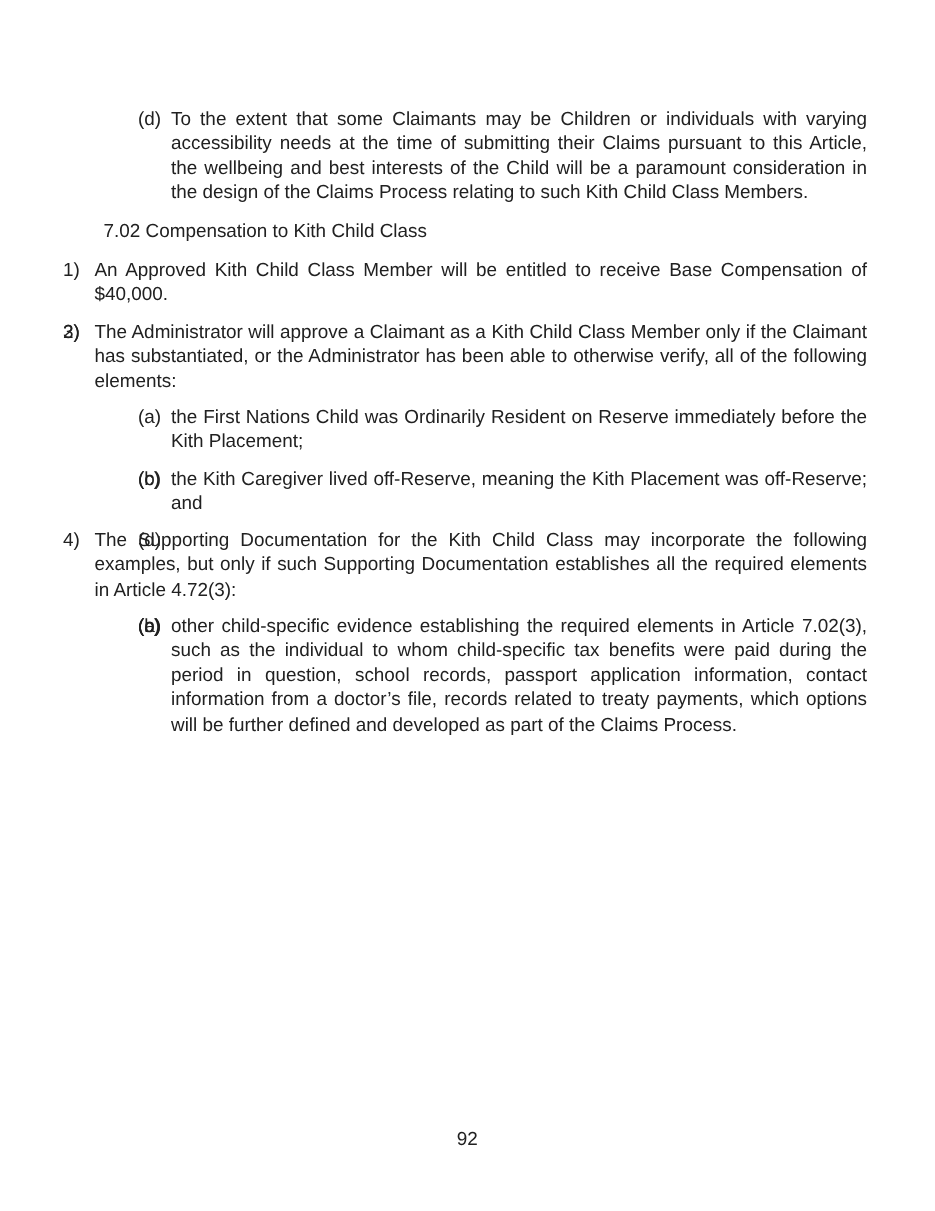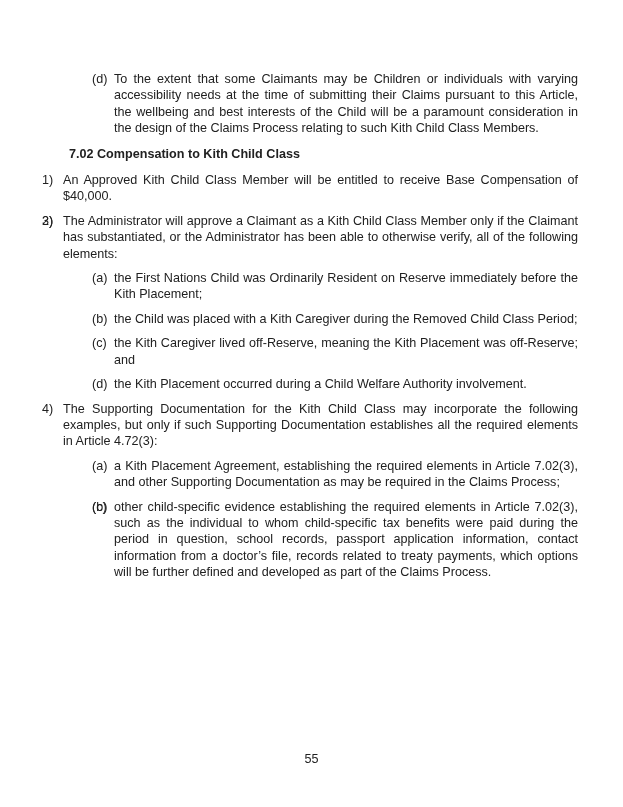--- a/index.html
+++ b/index.html
@@ -39,21 +39,21 @@
     position: relative;
     padding-left: 21px;
     margin: 0 0 8px 0;
   }
   .item .ilabel {
     position: absolute;
     left: 0;
     top: 0;
   }
   .heading {
-    font-weight: bold;
+    font-weight: normal;
     margin: 0 0 10px 27px;
     padding-top: 1px;
     text-align: left;
   }
   .pagenum {
     position: absolute;
     top: 752px;
     left: 0;
     width: 100%;
     text-align: center;
@@ -82,43 +82,43 @@
 
     <div class="item">
       <span class="ilabel">3)</span><span class="ctext">The Administrator will approve a Claimant as a Kith Child Class Member only if the Claimant has substantiated, or the Administrator has been able to otherwise verify, all of the following elements:</span>
     </div>
 
     <div class="clause">
       <span class="clabel">(a)</span><span class="ctext">the First Nations Child was Ordinarily Resident on Reserve immediately before the Kith Placement;</span>
     </div>
 
     <div class="clause">
-      <span class="clabel">(b)</span><span class="ctext">the Child was placed with a Kith Caregiver during the Removed Child Class Period;</span>
+      <span class="clabel">(b)</span>
     </div>
 
     <div class="clause">
       <span class="clabel">(c)</span><span class="ctext">the Kith Caregiver lived off-Reserve, meaning the Kith Placement was off-Reserve; and</span>
     </div>
 
     <div class="clause">
-      <span class="clabel">(d)</span><span class="ctext">the Kith Placement occurred during a Child Welfare Authority involvement.</span>
+      <span class="clabel">(d)</span>
     </div>
 
     <div class="item">
       <span class="ilabel">4)</span><span class="ctext">The Supporting Documentation for the Kith Child Class may incorporate the following examples, but only if such Supporting Documentation establishes all the required elements in Article 4.72(3):</span>
     </div>
 
     <div class="clause">
-      <span class="clabel">(a)</span><span class="ctext">a Kith Placement Agreement, establishing the required elements in Article 7.02(3), and other Supporting Documentation as may be required in the Claims Process;</span>
+      <span class="clabel">(a)</span>
     </div>
 
     <div class="clause">
       <span class="clabel">(b)</span>
     </div>
 
     <div class="clause">
       <span class="clabel">(c)</span><span class="ctext">other child-specific evidence establishing the required elements in Article 7.02(3), such as the individual to whom child-specific tax benefits were paid during the period in question, school records, passport application information, contact information from a doctor’s file, records related to treaty payments, which options will be further defined and developed as part of the Claims Process.</span>
     </div>
 
   </div>
 
-  <div class="pagenum">55</div>
+  <div class="pagenum">92</div>
 </div>
 
 </body></html>

